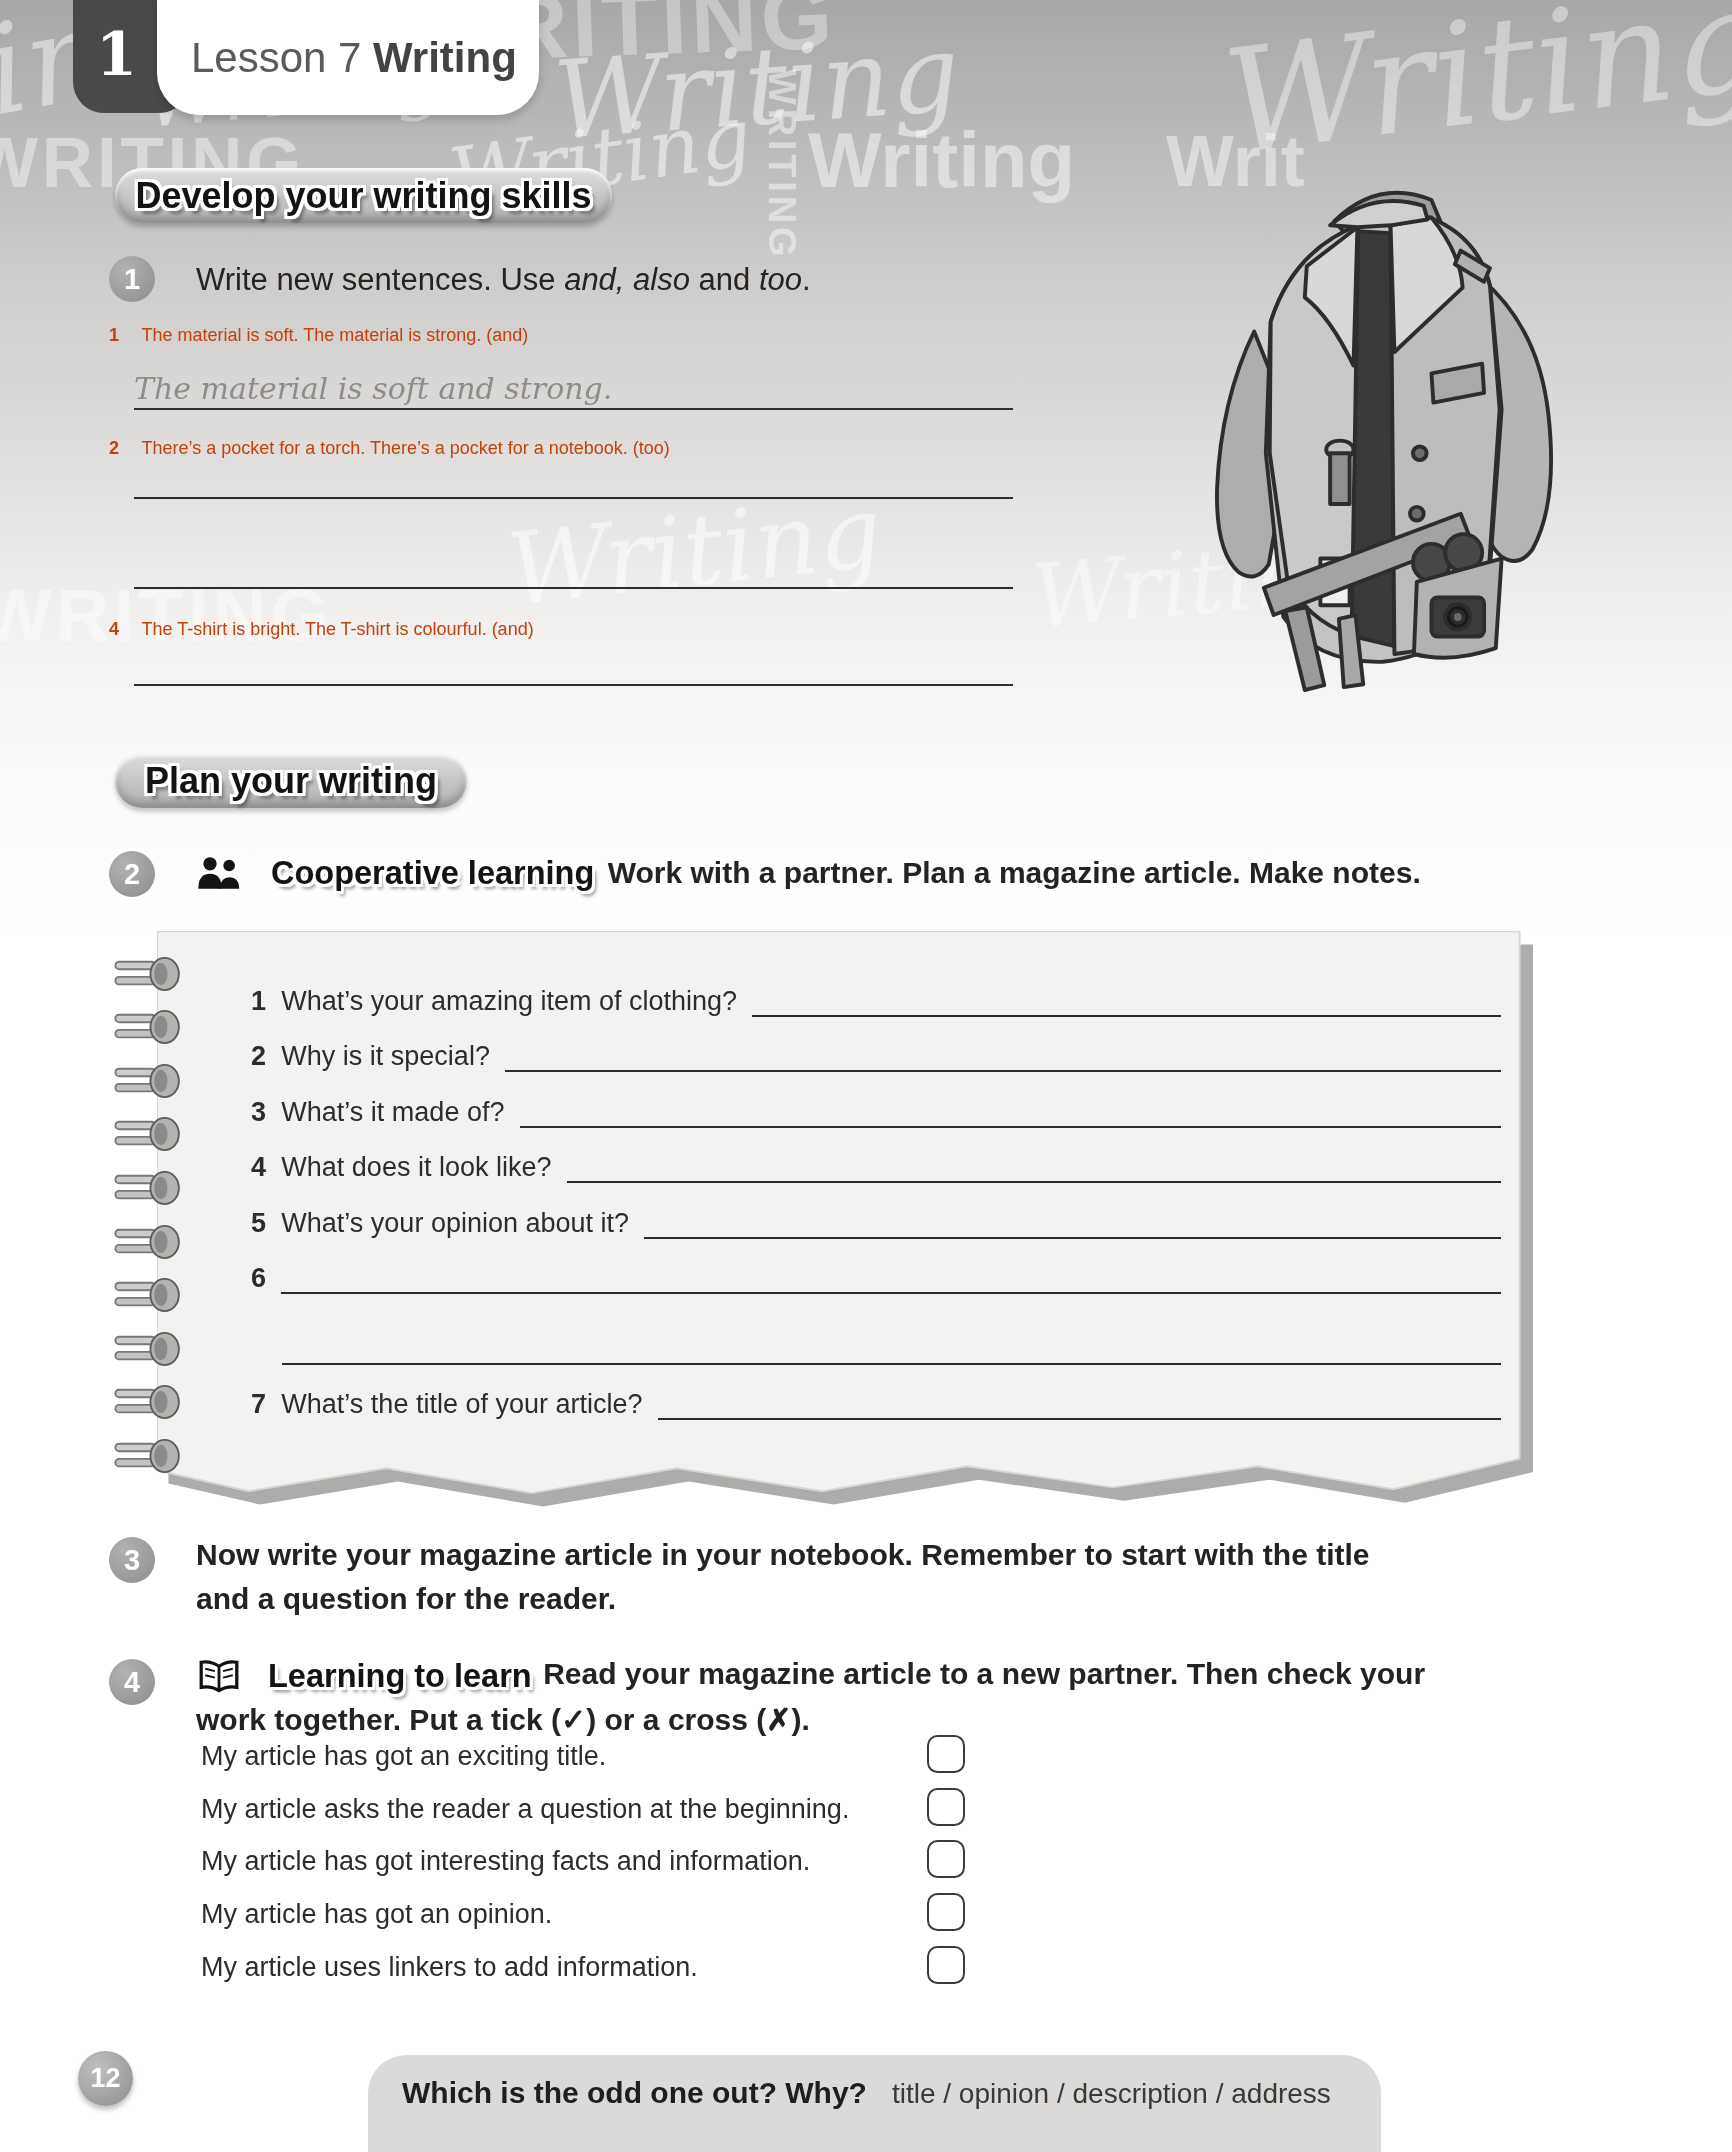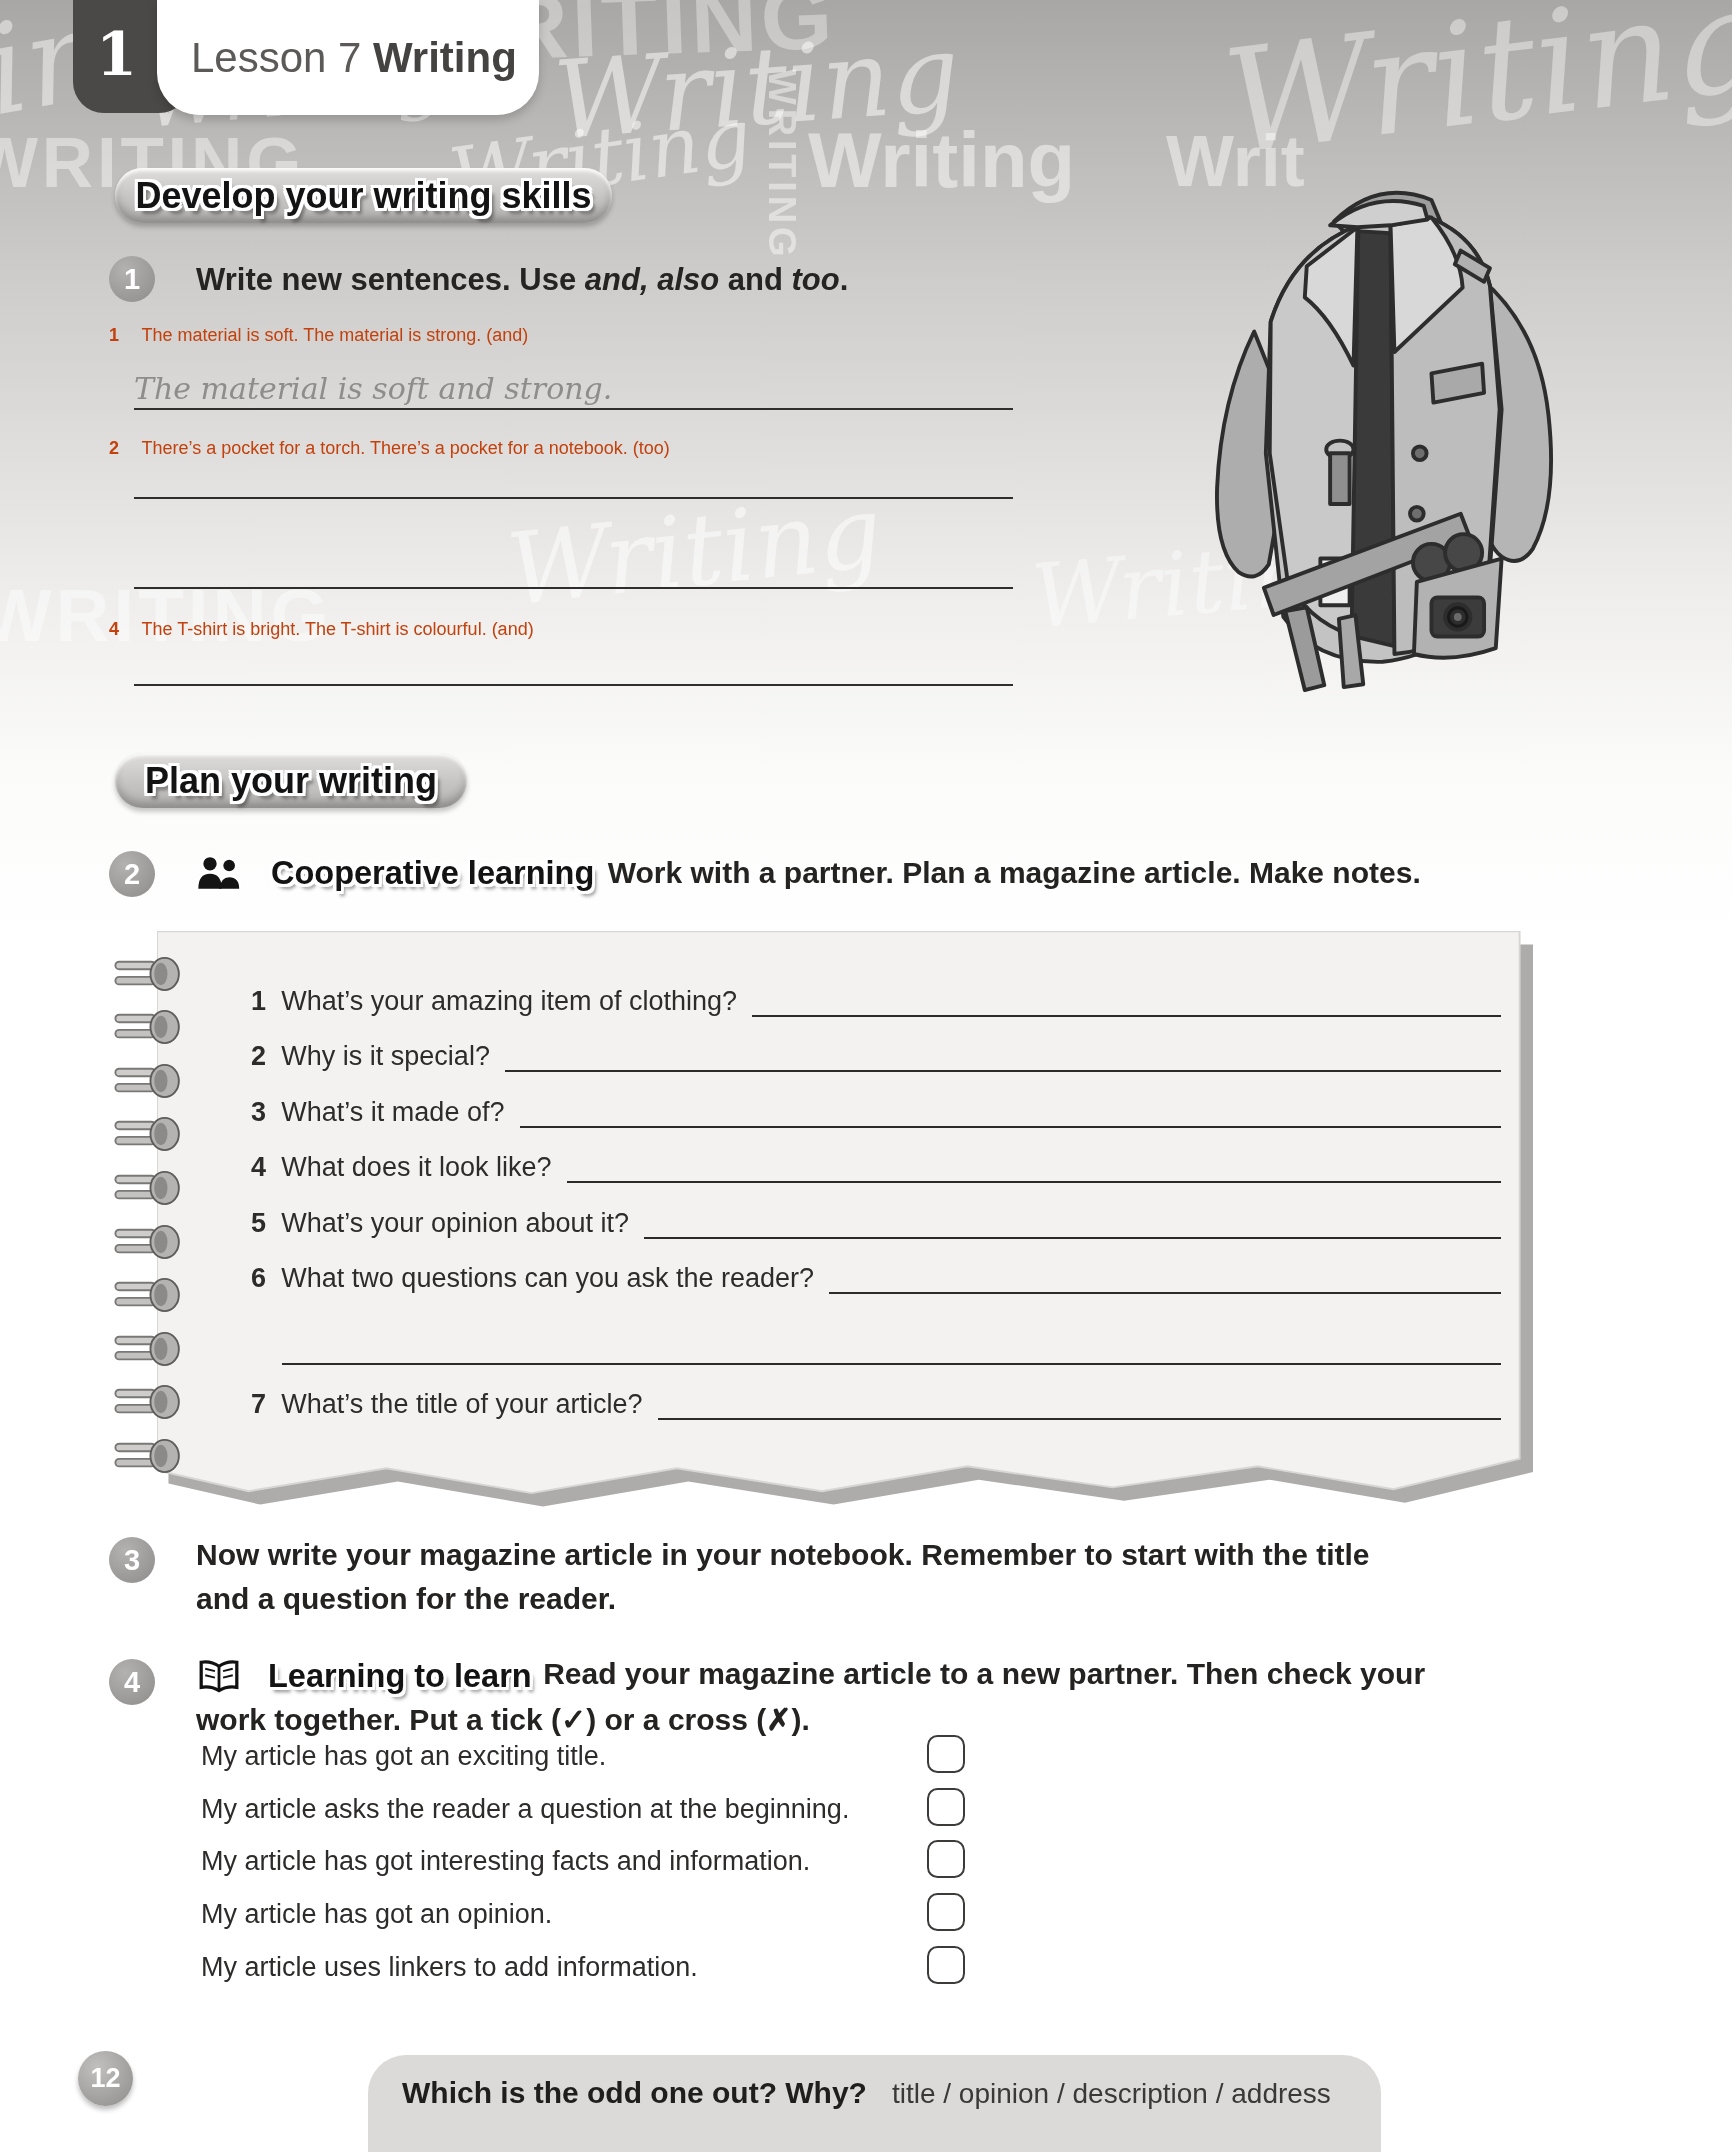--- a/index.html
+++ b/index.html
@@ -53,21 +53,21 @@
   
   .exnum{position:absolute;width:46px;height:46px;border-radius:50%;
       background:radial-gradient(circle at 35% 30%,#b4b2b0,#8e8c8a);
       color:#ffffff;font-weight:bold;font-size:29px;display:flex;align-items:center;justify-content:center;z-index:2;}
   #exnum1{left:109px;top:256px;}
   #exnum2{left:109px;top:851px;}
   #exnum3{left:109px;top:1537px;}
   #exnum4{left:109px;top:1659px;}
 
   
-  .ex1-title{position:absolute;left:196px;top:262px;font-size:31px;font-weight:bold;white-space:nowrap;color:#252423;}
+  .ex1-title{position:absolute;left:196px;top:262px;font-size:31px;font-weight:normal;white-space:nowrap;color:#252423;}
   .ex1-title .it{font-style:italic;}
   .ex1-item{position:absolute;left:109px;font-size:18px;white-space:nowrap;color:#c2410c;}
   .ex1-item .inum{display:inline-block;width:32.5px;font-weight:bold;}
   #it1{top:325px;} #it2{top:438px;} #it3{top:524px;} #it4{top:619px;}
   .ansline{position:absolute;left:134px;width:879px;height:40px;border-bottom:2.9px solid #2f2e2d;
            display:flex;align-items:flex-end;}
   #al1{top:368px;} #al2{top:457px;} #al3{top:547px;} #al4{top:644px;}
   .handwrite{font-family:"DejaVu Serif",serif;font-style:italic;font-size:30px;color:#8f8d8b;padding-bottom:1.9px;}
 
   
@@ -302,21 +302,20 @@
       <span class="qtext">What does it look like?</span>
       <span class="qline"></span>
     </div>
     <div class="q-row" style="top:268px">
       <span class="qnum">5</span>
       <span class="qtext">What’s your opinion about it?</span>
       <span class="qline"></span>
     </div>
     <div class="q-row" style="top:323px">
       <span class="qnum">6</span>
-      <span class="qtext">What two questions can you ask the reader?</span>
       <span class="qline"></span>
     </div>
     <div class="qextra" style="top:398px"></div>
     <div class="q-row" style="top:449px">
       <span class="qnum">7</span>
       <span class="qtext">What’s the title of your article?</span>
       <span class="qline"></span>
     </div>
   </div>
 

